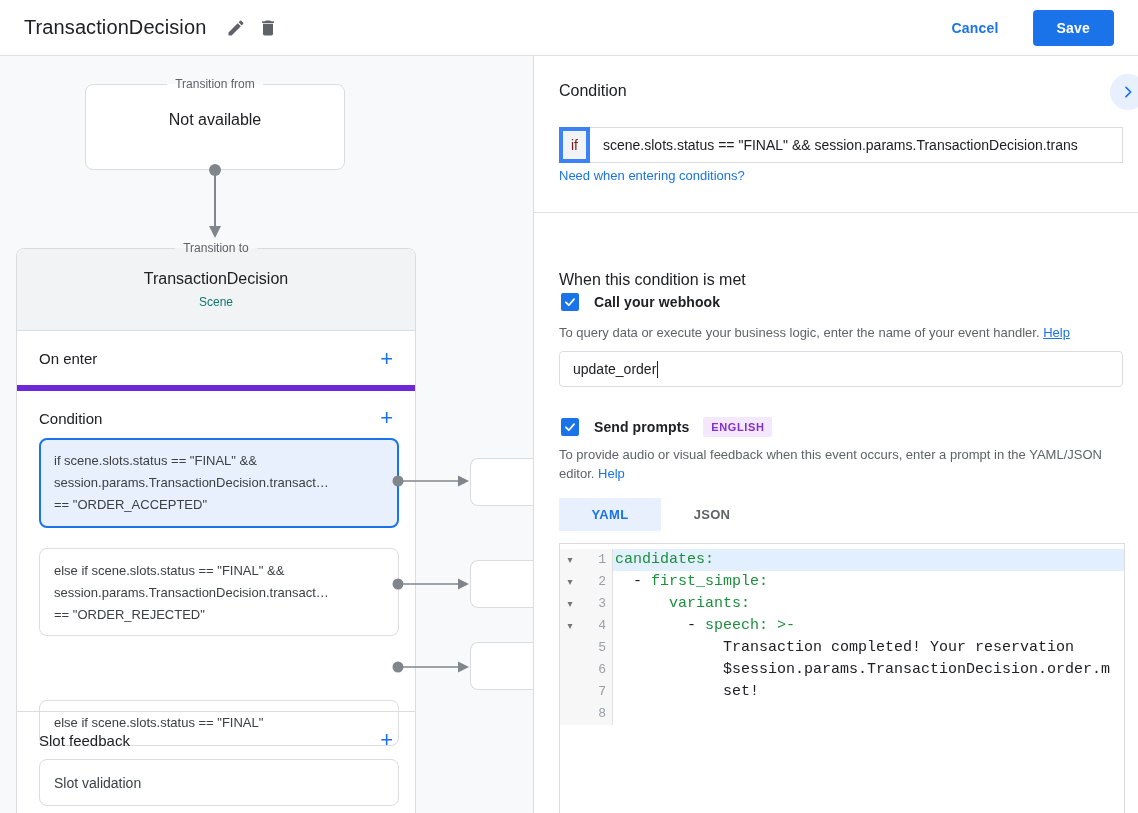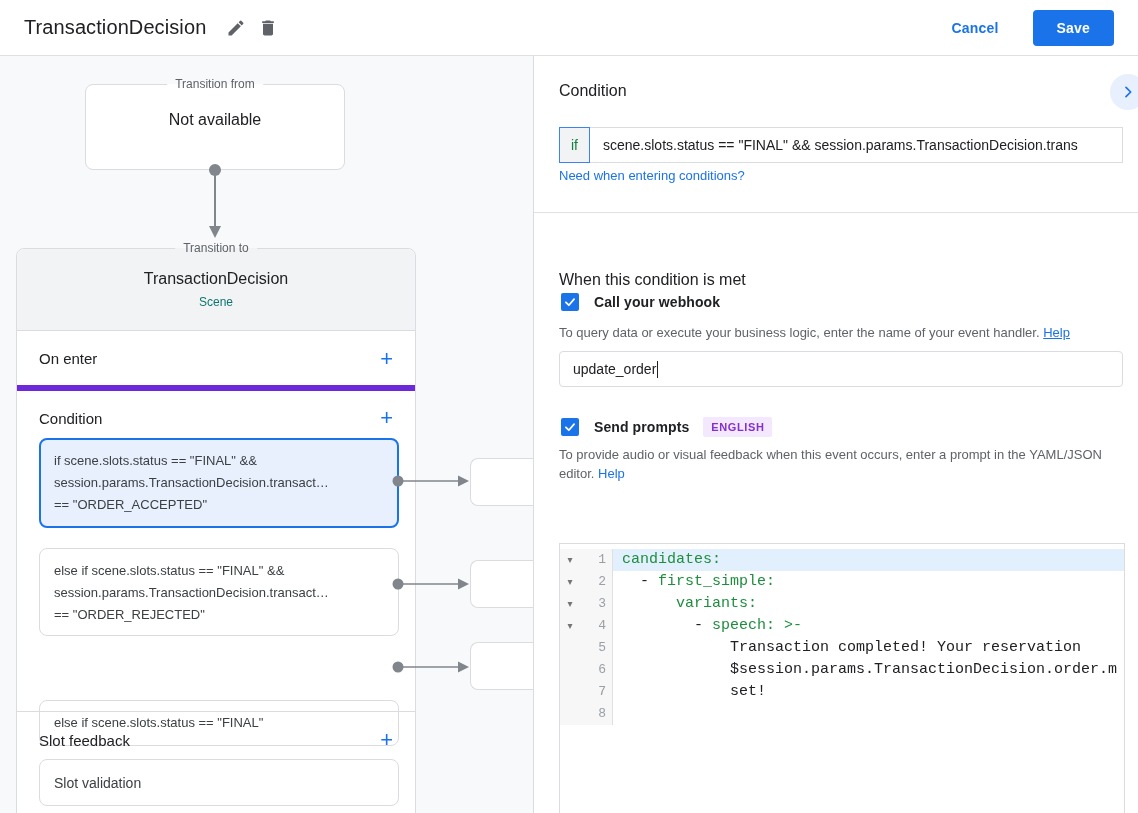--- a/index.html
+++ b/index.html
@@ -70,22 +70,22 @@
 
   
   .panel { position:absolute; top:56px; left:533px; width:605px; height:757px; background:#fff;
            border-left:1px solid #dadce0; overflow:hidden; }
   .panel-title { position:absolute; top:26px; left:25px; font-size:16px; color:#202124; }
   .collapse-btn { position:absolute; top:18px; left:576px; width:36px; height:36px; border-radius:50%;
                   background:#e8f0fe; border:none; cursor:pointer; display:flex; align-items:center; justify-content:center; }
   .collapse-btn svg { width:16px; height:16px; }
 
   .if-row { position:absolute; top:71px; left:25px; width:564px; height:36px; display:flex; }
-  .if-prefix { width:31px; background:#f1f3f4; border:1px solid #3b82f6; display:flex; align-items:center; justify-content:center;
-               font-size:14px; color:#15803d; }
+  .if-prefix { width:31px; background:#f1f3f4; border:4px solid #3b82f6; display:flex; align-items:center; justify-content:center;
+               font-size:14px; color:#7f1d1d; }
   .if-input { flex:1; border:1px solid #dadce0; border-left:none; background:#fff; display:flex; align-items:center;
               padding:0 13px; font-size:14px; color:#202124; white-space:nowrap; overflow:hidden; }
   .help-cond { position:absolute; top:112px; left:25px; font-size:13px; color:#1a73e8; text-decoration:none; }
   .panel-divider { position:absolute; top:156px; left:0; right:0; border-top:1px solid #e0e0e0; }
 
   .when-title { position:absolute; top:191px; left:25px; font-size:16px; color:#202124;margin-top:24px; }
 
   .check-row { position:absolute; left:27px; display:flex; align-items:center; }
   .check-row-webhook { top:237px; }
   .check-row-prompts { top:361px; }
@@ -115,21 +115,21 @@
   .tab.active { background:#e8f0fe; color:#1a73e8; }
 
   
   .editor { position:absolute; top:487px; left:25px; width:566px; height:300px; border:1px solid #dadce0;
             background:#fff; font-family:"Liberation Mono","DejaVu Sans Mono",monospace; overflow:hidden; }
   .ed-lines { padding-top:5px; }
   .ed-row { display:flex; height:22px; line-height:22px; }
   .ed-gutter { width:53px; flex:none; display:flex; align-items:center; background:#f7f7f7; border-right:1px solid #e0e0e0; }
   .ed-fold { width:20px; text-align:center; font-size:10px; color:#757575; cursor:pointer; font-family:"Liberation Sans",sans-serif; }
   .ed-num { flex:1; text-align:right; padding-right:6px; font-size:13px; color:#9aa0a6; }
-  .ed-code { flex:1; padding-left:9px; white-space:pre; overflow:hidden; font-size:15px; color:#202124; }
+  .ed-code { flex:1; padding-left:2px; white-space:pre; overflow:hidden; font-size:15px; color:#202124; }
   .ed-code.hl { background:#e2f0fd; }
   .tok-key { color:#1e8e3e; }
   .tok-plain { color:#202124; }
 </style>
 </head>
 <body>
 
 <div id="app">
 
   <div class="topbar">
@@ -265,20 +265,24 @@
         </svg>
       </div>
       <div class="check-label">Send prompts</div>
       <div class="lang-badge">ENGLISH</div>
     </div>
     <div class="desc desc-prompts">
       <span>To provide audio or visual feedback when this event occurs, enter a prompt in the YAML/JSON editor.</span>
       <a href="#" class="nu">Help</a>
     </div>
 
+    <div class="tabs">
+      <button class="tab active">YAML</button>
+      <button class="tab">JSON</button>
+    </div>
 
     <div class="editor">
       <div class="ed-lines">
           <div class="ed-row">
             <div class="ed-gutter">
               <span class="ed-fold">▾</span>
               <span class="ed-num">1</span>
             </div>
             <div class="ed-code hl"><span class="tok-key">candidates:</span></div>
           </div>

